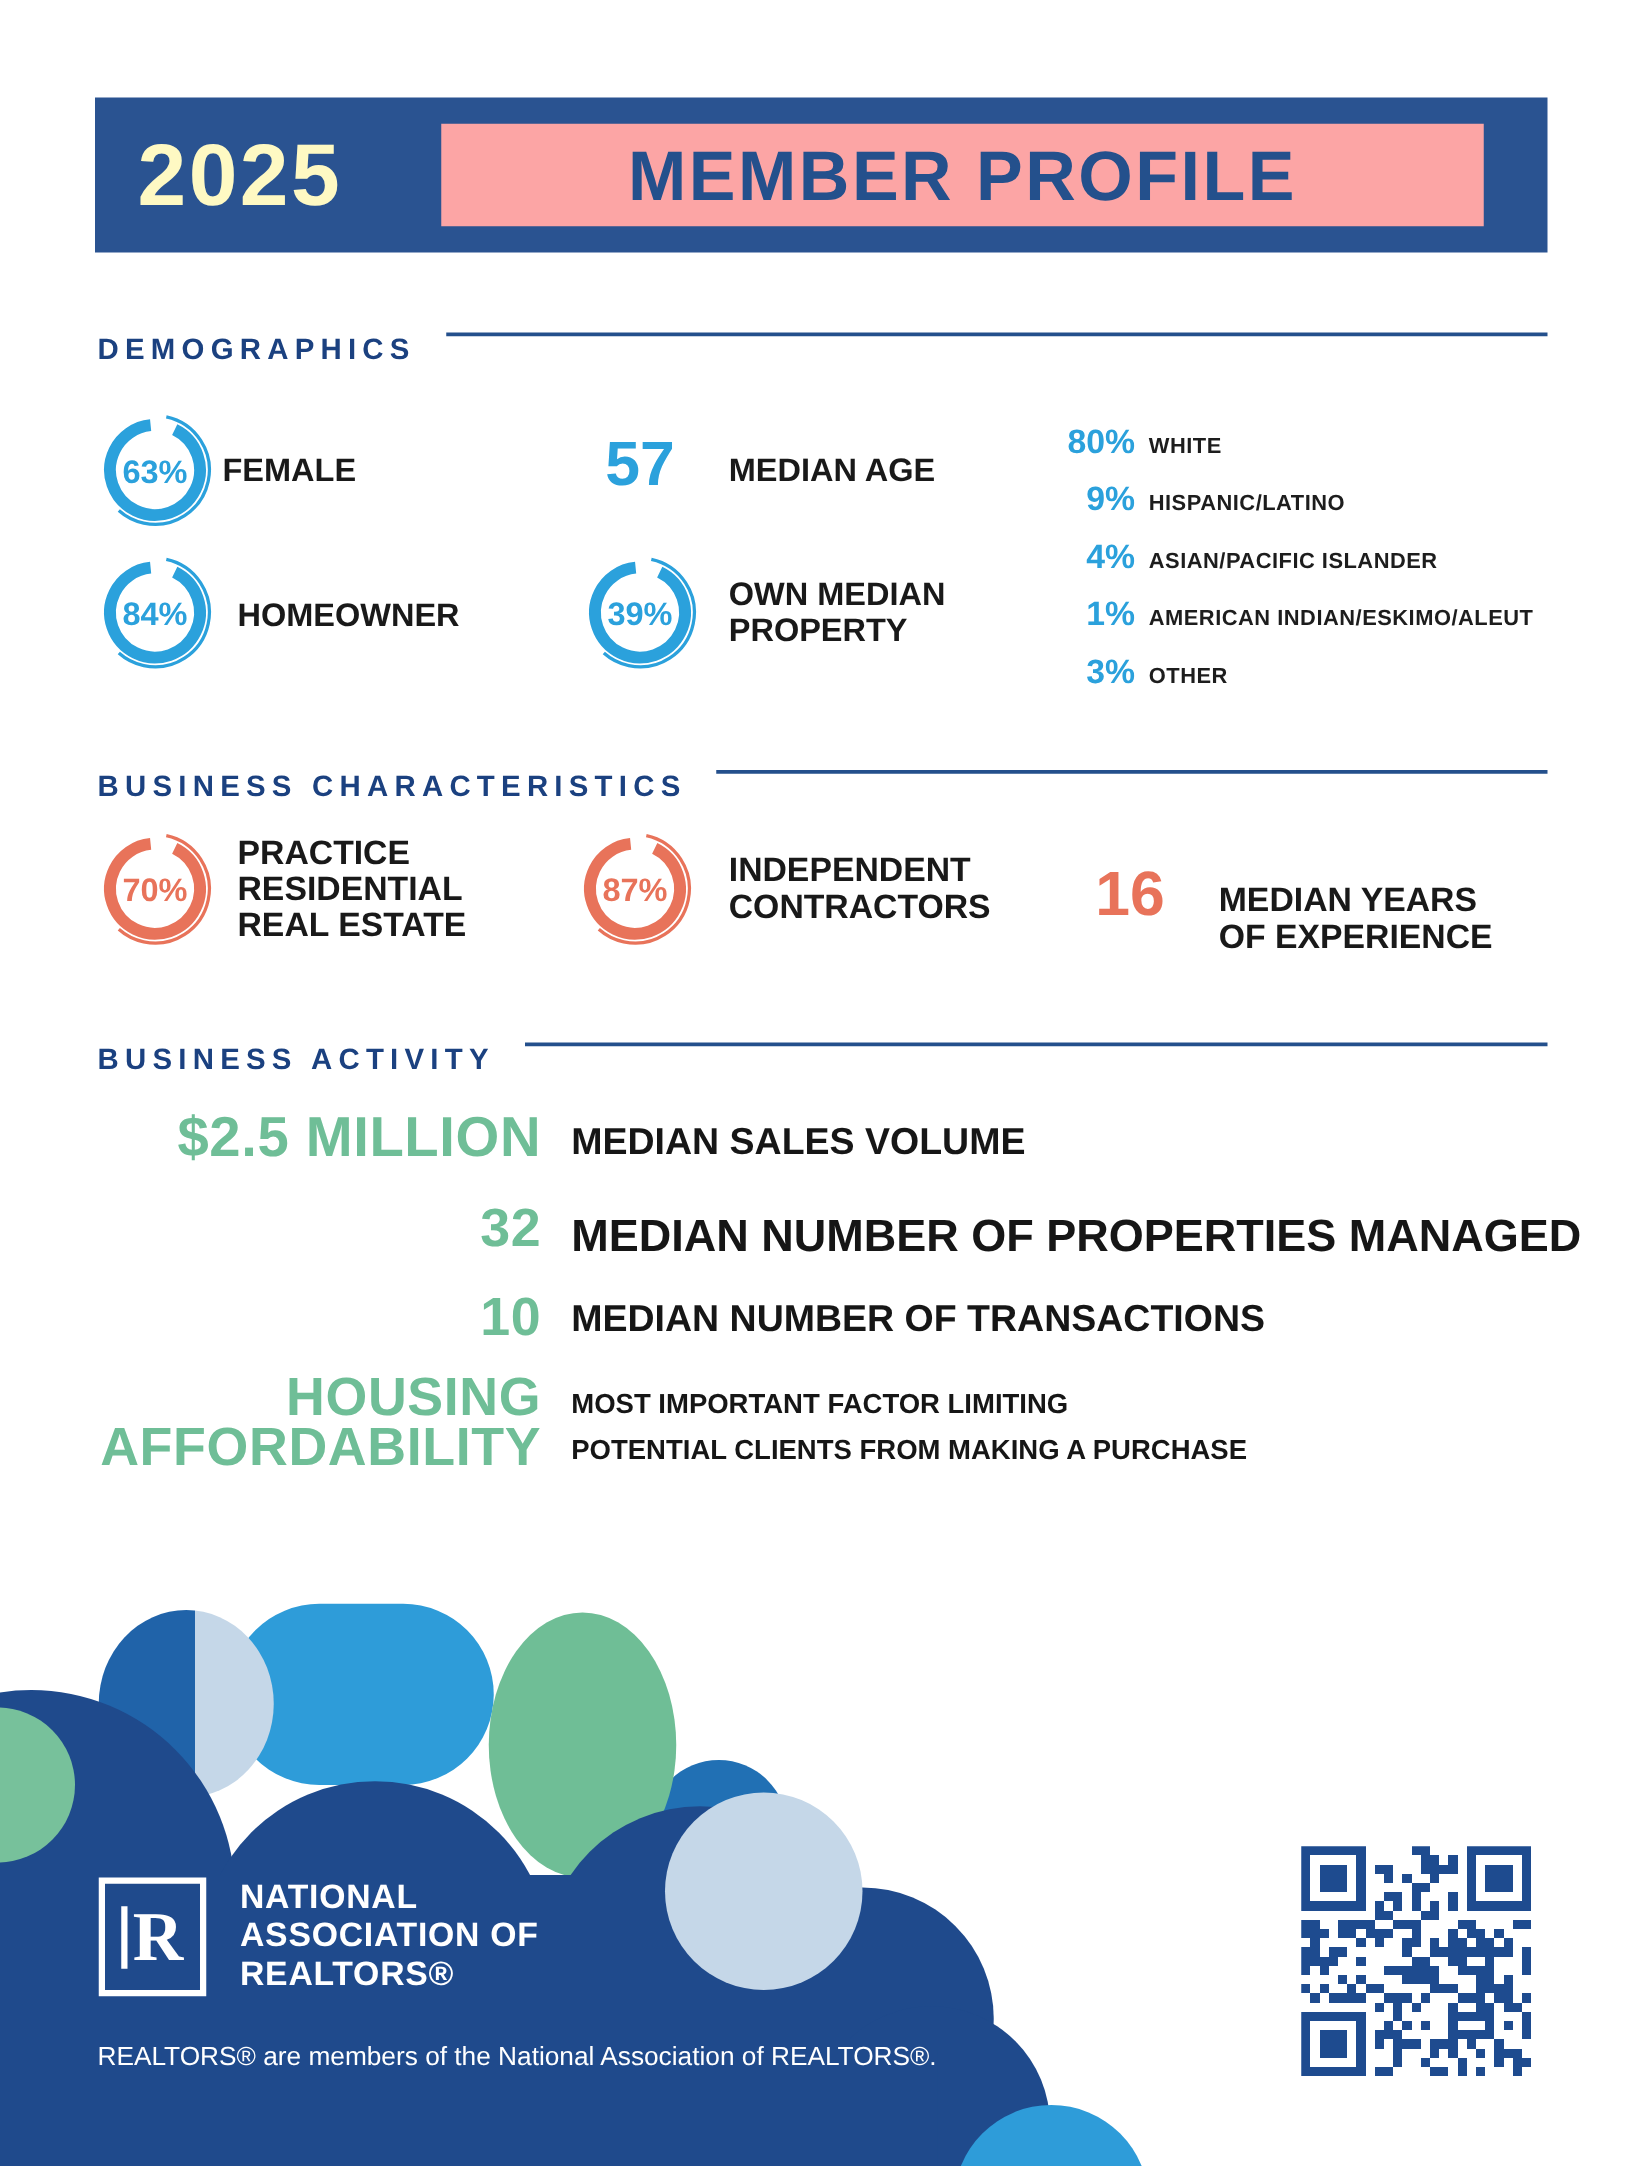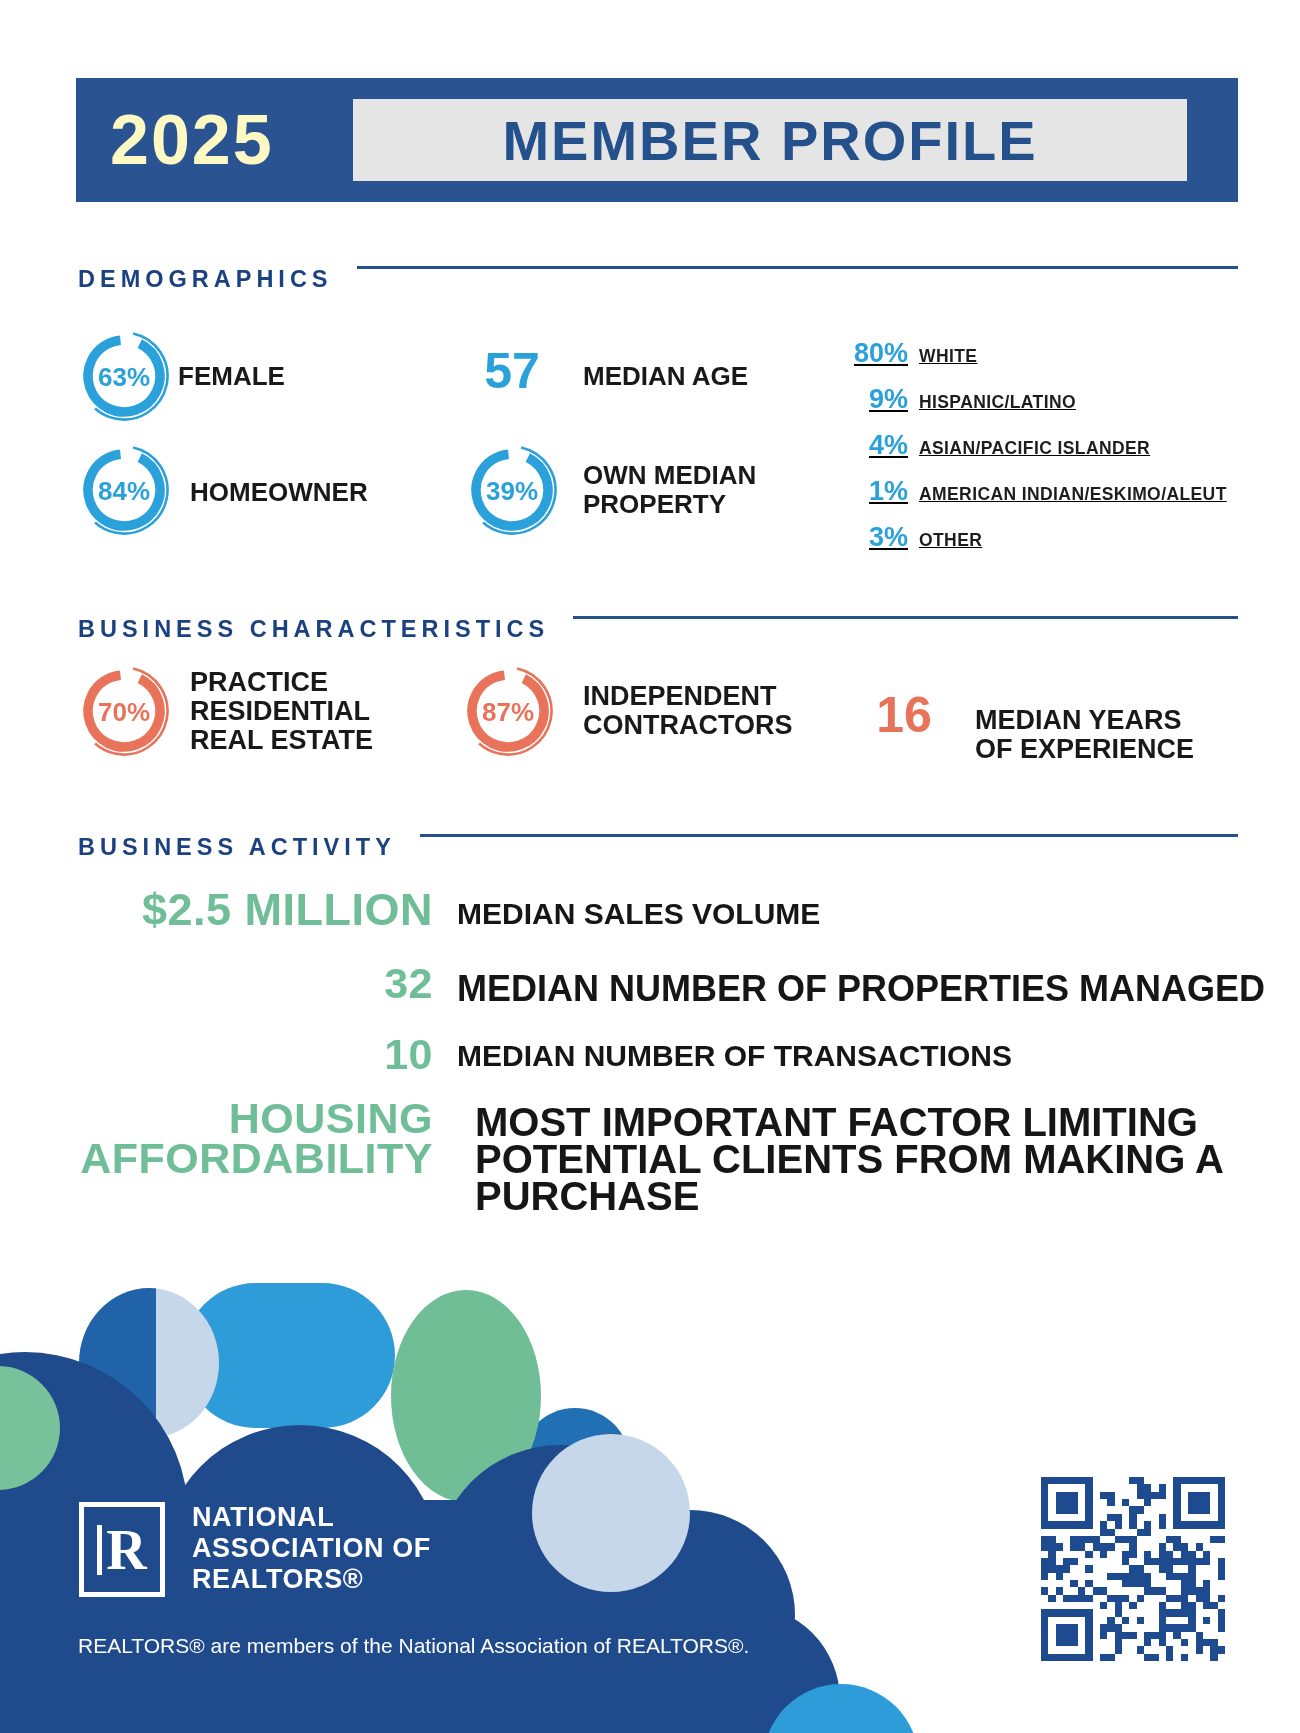--- a/index.html
+++ b/index.html
@@ -3,21 +3,21 @@
 <meta charset="utf-8">
 <style>
   html,body{margin:0;padding:0;background:#ffffff;}
   #page{position:relative;width:1300px;height:1733px;background:#ffffff;overflow:hidden;
         font-family:"Liberation Sans", sans-serif;}
 
   
   #banner{position:absolute;left:76px;top:78px;width:1162px;height:124px;background:#2A5391;}
   #year{position:absolute;left:34px;top:0;height:124px;display:flex;align-items:center;
         font-size:70px;font-weight:800;color:#fef9c3;letter-spacing:2px;}
-  #titlebox{position:absolute;left:277px;top:21px;width:834px;height:82px;background:#e5e5e5;
+  #titlebox{position:absolute;left:277px;top:21px;width:834px;height:82px;background:#fca5a5;
         display:flex;align-items:center;justify-content:center;}
   #titlebox .t{font-size:56px;font-weight:800;color:#24508C;letter-spacing:2px;white-space:nowrap;}
 
   
   .sec-heading{position:absolute;left:78px;right:62px;display:flex;align-items:flex-start;gap:24px;}
   .sec-heading .txt{font-size:23.5px;font-weight:800;letter-spacing:5px;color:#1B4180;white-space:nowrap;}
   .sec-heading .rule{flex:1;height:2.5px;background:#24508C;}
   #h-demo{top:266px;} #h-bc{top:616px;} #h-ba{top:834px;}
 
   
@@ -34,39 +34,39 @@
 
   
   .lbl{position:absolute;font-weight:700;color:#191919;}
   #lb-female{left:178px;top:361px;font-size:26px;}
   #num-57{position:absolute;left:460px;top:342px;width:104px;text-align:center;
           font-size:50px;font-weight:800;color:#2BA1DC;}
   #lb-medage{left:583px;top:361px;font-size:26px;}
   #lb-homeowner{left:190px;top:477px;font-size:26px;}
   #lb-ownsecond{left:583px;top:461px;font-size:26px;width:220px;line-height:29px;}
 
-  #eth{position:absolute;left:690px;top:338px;width:540px;text-decoration:underline;}
+  #eth{position:absolute;left:690px;top:338px;width:540px;}
   .eth-row{display:flex;align-items:baseline;line-height:31px;margin-bottom:12px;}
   .eth-val{width:218px;text-align:right;font-size:27px;font-weight:800;color:#2BA1DC;}
   .eth-lbl{margin-left:11px;font-size:17.5px;font-weight:700;color:#1d1d1d;letter-spacing:0.4px;}
 
   #lb-practice{left:190px;top:668px;font-size:27px;width:230px;line-height:29px;}
   #lb-indep{left:583px;top:682px;font-size:27px;width:260px;line-height:29px;}
   #num-16{position:absolute;left:862px;top:686px;width:84px;text-align:center;
           font-size:50px;font-weight:800;color:#E8735A;}
   #lb-medyears{left:975px;top:706px;font-size:27px;width:235px;line-height:29px;}
 
   
   .act-val{position:absolute;left:60px;width:373px;text-align:right;font-weight:800;color:#6FBE97;
            letter-spacing:0.5px;}
   .act-lbl{position:absolute;left:457px;font-weight:700;color:#161616;}
   #av1{top:884px;font-size:45px;} #al1{top:897px;font-size:30px;}
   #av2{top:959px;font-size:43px;} #al2{top:968px;font-size:36px;}
   #av3{top:1030px;font-size:43px;} #al3{top:1039px;font-size:30px;}
-  #av4{top:1098px;font-size:43px;line-height:40px;} #al4{top:1104px;font-size:40px;line-height:37px;margin-left:18px;}
+  #av4{top:1098px;font-size:43px;line-height:40px;} #al4{top:1104px;font-size:22px;line-height:37px;}
 
   
   .shape{position:absolute;border-radius:50%;}
   .navy{position:absolute;background:#1F4A8C;z-index:3;}
   #sh-lblue{left:183px;top:1283px;width:212px;height:145px;background:#2E9CD9;border-radius:73px;z-index:1;}
   #sh-medbump{left:520px;top:1408px;width:110px;height:110px;background:#2170B4;z-index:1;}
   #sh-split{left:79px;top:1288px;width:140px;height:150px;z-index:2;
             background:linear-gradient(90deg,#2063A9 55%,#C5D7E8 55%);}
   #sh-green{left:391px;top:1290px;width:150px;height:212px;background:#6FBE96;z-index:2;}
   #nv1{left:-138px;top:1352px;width:326px;height:326px;border-radius:50%;}

